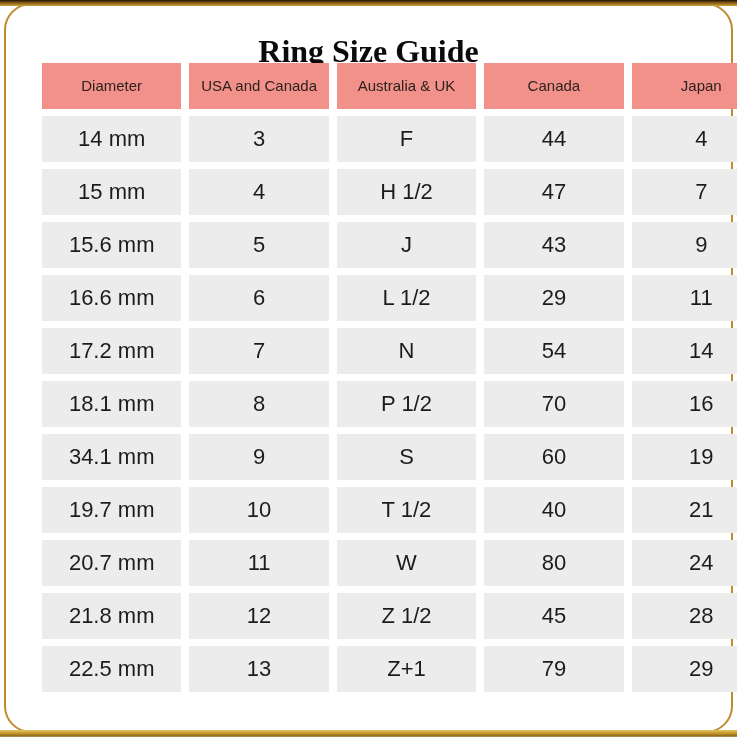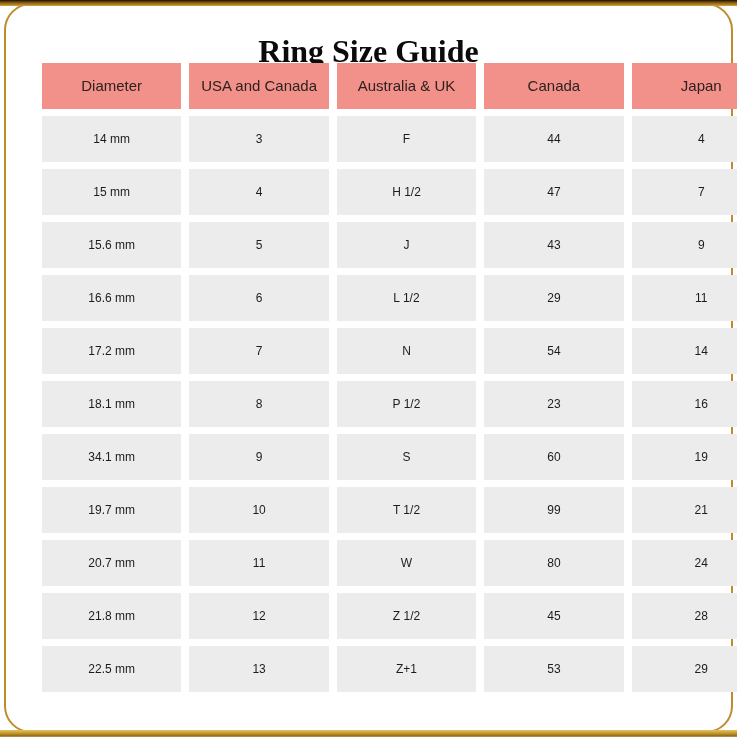--- a/index.html
+++ b/index.html
@@ -80,39 +80,39 @@
   }
   .cell.header {
     background: var(--header-bg, #f2918a);
     font-size: 15px;
     line-height: 18px;
     color: #2e211f;
     padding: 2px 6px;
   }
   .cell.data {
     background: var(--cell-bg, #ececec);
-    font-size: 12px;
+    font-size: 22px;
     color: #1c1c1c;
   }
 </style>
 </head>
 <body style="--header-bg: #f2918a; --cell-bg: #ececec; --border-gold: #c08b2c; --text: #1c1c1c;">
 
 <div class="edge-bar top"></div>
 <div class="frame"></div>
 <div class="edge-bar bottom"></div>
 
 <h1 class="page-title">Ring Size Guide</h1>
 
 <div class="ring-table">
   <div class="trow" id="header-row"><div class="cell header">Diameter</div><div class="cell header">USA and Canada</div><div class="cell header">Australia &amp; UK</div><div class="cell header">Canada</div><div class="cell header">Japan</div></div>
 <div class="trow"><div class="cell data">14 mm</div><div class="cell data">3</div><div class="cell data">F</div><div class="cell data">44</div><div class="cell data">4</div></div>
     <div class="trow"><div class="cell data">15 mm</div><div class="cell data">4</div><div class="cell data">H 1/2</div><div class="cell data">47</div><div class="cell data">7</div></div>
     <div class="trow"><div class="cell data">15.6 mm</div><div class="cell data">5</div><div class="cell data">J</div><div class="cell data">43</div><div class="cell data">9</div></div>
     <div class="trow"><div class="cell data">16.6 mm</div><div class="cell data">6</div><div class="cell data">L 1/2</div><div class="cell data">29</div><div class="cell data">11</div></div>
     <div class="trow"><div class="cell data">17.2 mm</div><div class="cell data">7</div><div class="cell data">N</div><div class="cell data">54</div><div class="cell data">14</div></div>
-    <div class="trow"><div class="cell data">18.1 mm</div><div class="cell data">8</div><div class="cell data">P 1/2</div><div class="cell data">23</div><div class="cell data">16</div></div>
+    <div class="trow"><div class="cell data">18.1 mm</div><div class="cell data">8</div><div class="cell data">P 1/2</div><div class="cell data">70</div><div class="cell data">16</div></div>
     <div class="trow"><div class="cell data">34.1 mm</div><div class="cell data">9</div><div class="cell data">S</div><div class="cell data">60</div><div class="cell data">19</div></div>
-    <div class="trow"><div class="cell data">19.7 mm</div><div class="cell data">10</div><div class="cell data">T 1/2</div><div class="cell data">99</div><div class="cell data">21</div></div>
+    <div class="trow"><div class="cell data">19.7 mm</div><div class="cell data">10</div><div class="cell data">T 1/2</div><div class="cell data">40</div><div class="cell data">21</div></div>
     <div class="trow"><div class="cell data">20.7 mm</div><div class="cell data">11</div><div class="cell data">W</div><div class="cell data">80</div><div class="cell data">24</div></div>
     <div class="trow"><div class="cell data">21.8 mm</div><div class="cell data">12</div><div class="cell data">Z 1/2</div><div class="cell data">45</div><div class="cell data">28</div></div>
-    <div class="trow"><div class="cell data">22.5 mm</div><div class="cell data">13</div><div class="cell data">Z+1</div><div class="cell data">53</div><div class="cell data">29</div></div>
+    <div class="trow"><div class="cell data">22.5 mm</div><div class="cell data">13</div><div class="cell data">Z+1</div><div class="cell data">79</div><div class="cell data">29</div></div>
   </div>
 
 </body></html>

